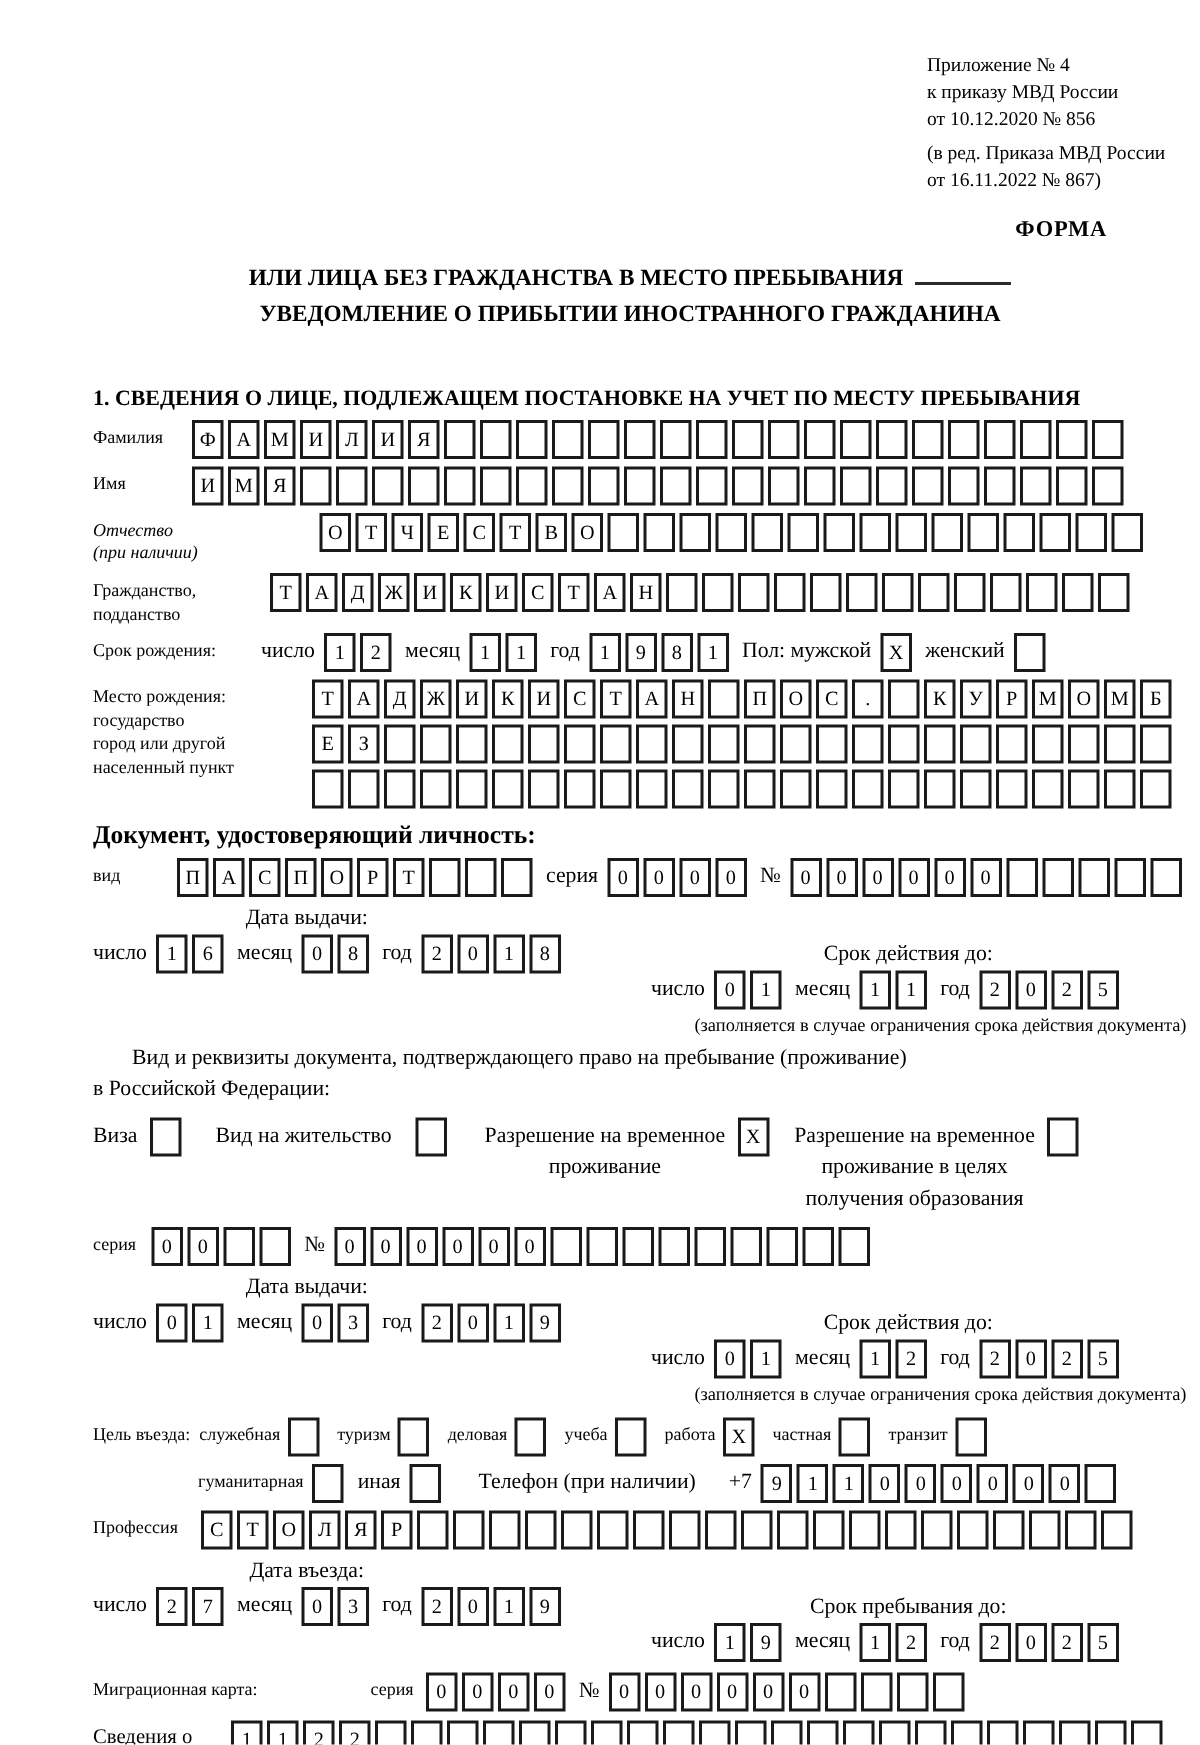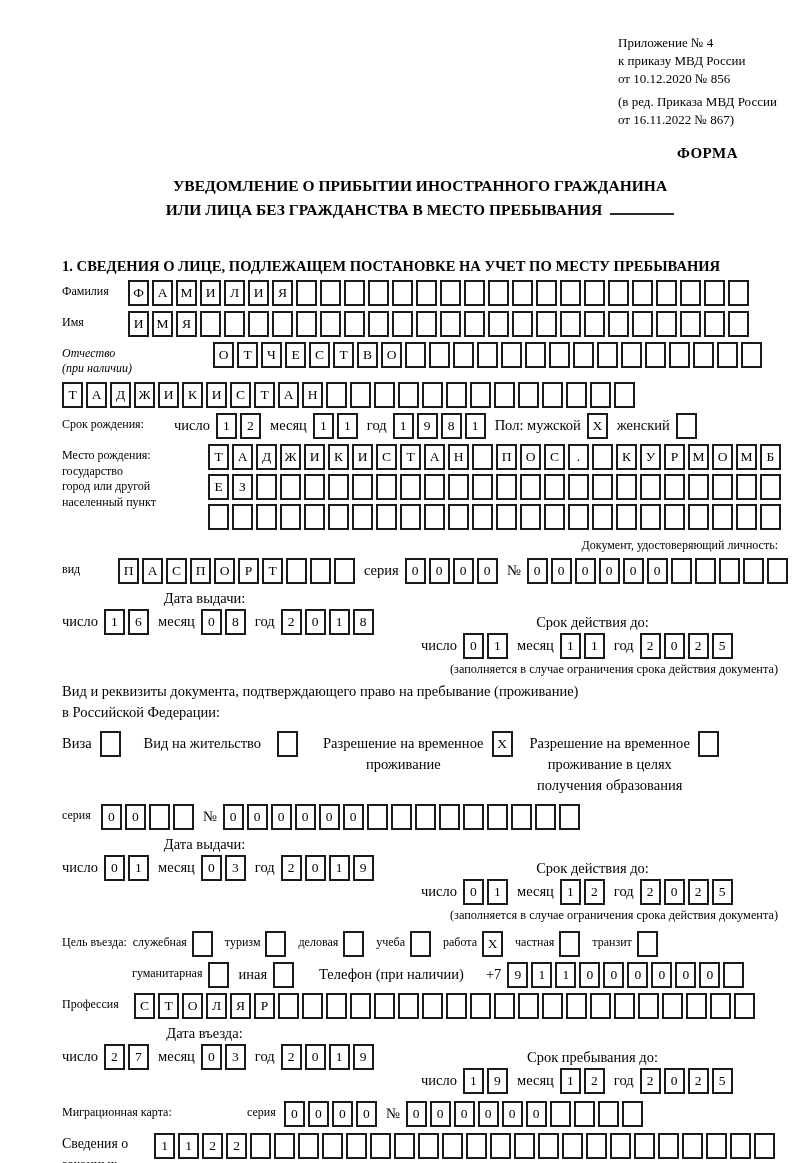--- a/index.html
+++ b/index.html
@@ -30,21 +30,21 @@
   .w-patr{width:151px;font-style:italic;}
   .w-cit{width:118px;}
   .w-bpl{width:146px;}
   .w-vid{width:56px;}
   .w-prof{width:66px;}
   .stack .cells{margin-bottom:4px;}
   .inline-lbl{padding:4px 6px 0 6px;font-size:14.5px;flex:0 0 auto;}
   .mini-gap{width:10px;flex:0 0 auto;}
 
   
-  .dates-row{display:flex;margin-top:6px;}
+  .dates-row{display:flex;margin-top:6px;gap:13px;}
   .date-col{flex:0 0 auto;}
   .dc-left{width:345px;}
   .dc-right{width:371px;margin-top:24px;}
   .date-head{text-align:center;font-size:14.5px;}
   .dc-left .date-head{padding-right:60px;}
   .date-grp{display:flex;align-items:flex-start;margin-top:2px;}
   .date-note{font-size:12.3px;text-align:right;margin-top:3px;}
 
   
   .permits{display:flex;align-items:flex-start;margin-top:8px;}
@@ -67,24 +67,24 @@
     <div>Приложение № 4</div>
     <div>к приказу МВД России</div>
     <div>от 10.12.2020 № 856</div>
     <div class="gap">(в ред. Приказа МВД России</div>
     <div>от 16.11.2022 № 867)</div>
   </div>
 
   <div class="form-word">ФОРМА</div>
 
   <div class="title">
-    <div>УВЕДОМЛЕНИЕ О ПРИБЫТИИ ИНОСТРАННОГО ГРАЖДАНИНА</div>
     <div>
       <span>ИЛИ ЛИЦА БЕЗ ГРАЖДАНСТВА В МЕСТО ПРЕБЫВАНИЯ</span><span class="blank-line"></span>
     </div>
+    <div>УВЕДОМЛЕНИЕ О ПРИБЫТИИ ИНОСТРАННОГО ГРАЖДАНИНА</div>
   </div>
 
   <div class="sec">1. СВЕДЕНИЯ О ЛИЦЕ, ПОДЛЕЖАЩЕМ ПОСТАНОВКЕ НА УЧЕТ ПО МЕСТУ ПРЕБЫВАНИЯ</div>
 
   <div class="row">
     <span class="lbl w-sur">Фамилия</span>
     <span class="cells">
         <span class="cell">Ф</span>
         <span class="cell">А</span>
         <span class="cell">М</span>
@@ -172,20 +172,24 @@
         <span class="cell"></span>
         <span class="cell"></span>
         <span class="cell"></span>
         <span class="cell"></span>
         <span class="cell"></span>
         <span class="cell"></span>
       </span>
   </div>
 
   <div class="row">
+    <span class="lbl w-cit">
+      <span>Гражданство,</span><br>
+      <span>подданство</span>
+    </span>
     <span class="cells">
         <span class="cell">Т</span>
         <span class="cell">А</span>
         <span class="cell">Д</span>
         <span class="cell">Ж</span>
         <span class="cell">И</span>
         <span class="cell">К</span>
         <span class="cell">И</span>
         <span class="cell">С</span>
         <span class="cell">Т</span>
@@ -318,21 +322,21 @@
           <span class="cell"></span>
           <span class="cell"></span>
           <span class="cell"></span>
           <span class="cell"></span>
           <span class="cell"></span>
           <span class="cell"></span>
         </span>
     </span>
   </div>
 
-  <div style="text-align:right;font-weight:400;margin-top:4px;font-size:12px;">Документ, удостоверяющий личность:</div>
+  <div style="text-align:left;font-weight:700;margin-top:4px;font-size:17px;">Документ, удостоверяющий личность:</div>
 
   <div class="row">
     <span class="lbl w-vid">вид</span>
     <span class="cells">
         <span class="cell">П</span>
         <span class="cell">А</span>
         <span class="cell">С</span>
         <span class="cell">П</span>
         <span class="cell">О</span>
         <span class="cell">Р</span>
@@ -405,21 +409,21 @@
             <span class="cell">2</span>
             <span class="cell">0</span>
             <span class="cell">2</span>
             <span class="cell">5</span>
           </span>
       </div>
       <div class="date-note">(заполняется в случае ограничения срока действия документа)</div>
     </div>
   </div>
 
-  <div style="margin-top:6px;">Вид и реквизиты документа, подтверждающего право на пребывание (проживание)</div>
+  <div style="margin-top:6px;margin-left:26px;">Вид и реквизиты документа, подтверждающего право на пребывание (проживание)</div>
   <div style="margin-top:4px;">в Российской Федерации:</div>
 
   <div class="permits">
     <span class="permit-lbl">Виза</span>
     <span class="cells">
         <span class="cell"></span>
       </span>
     <span class="permit-lbl" style="margin-left:20px">Вид на жительство</span>
     <span class="cells" style="margin-left:16px">
         <span class="cell"></span>

